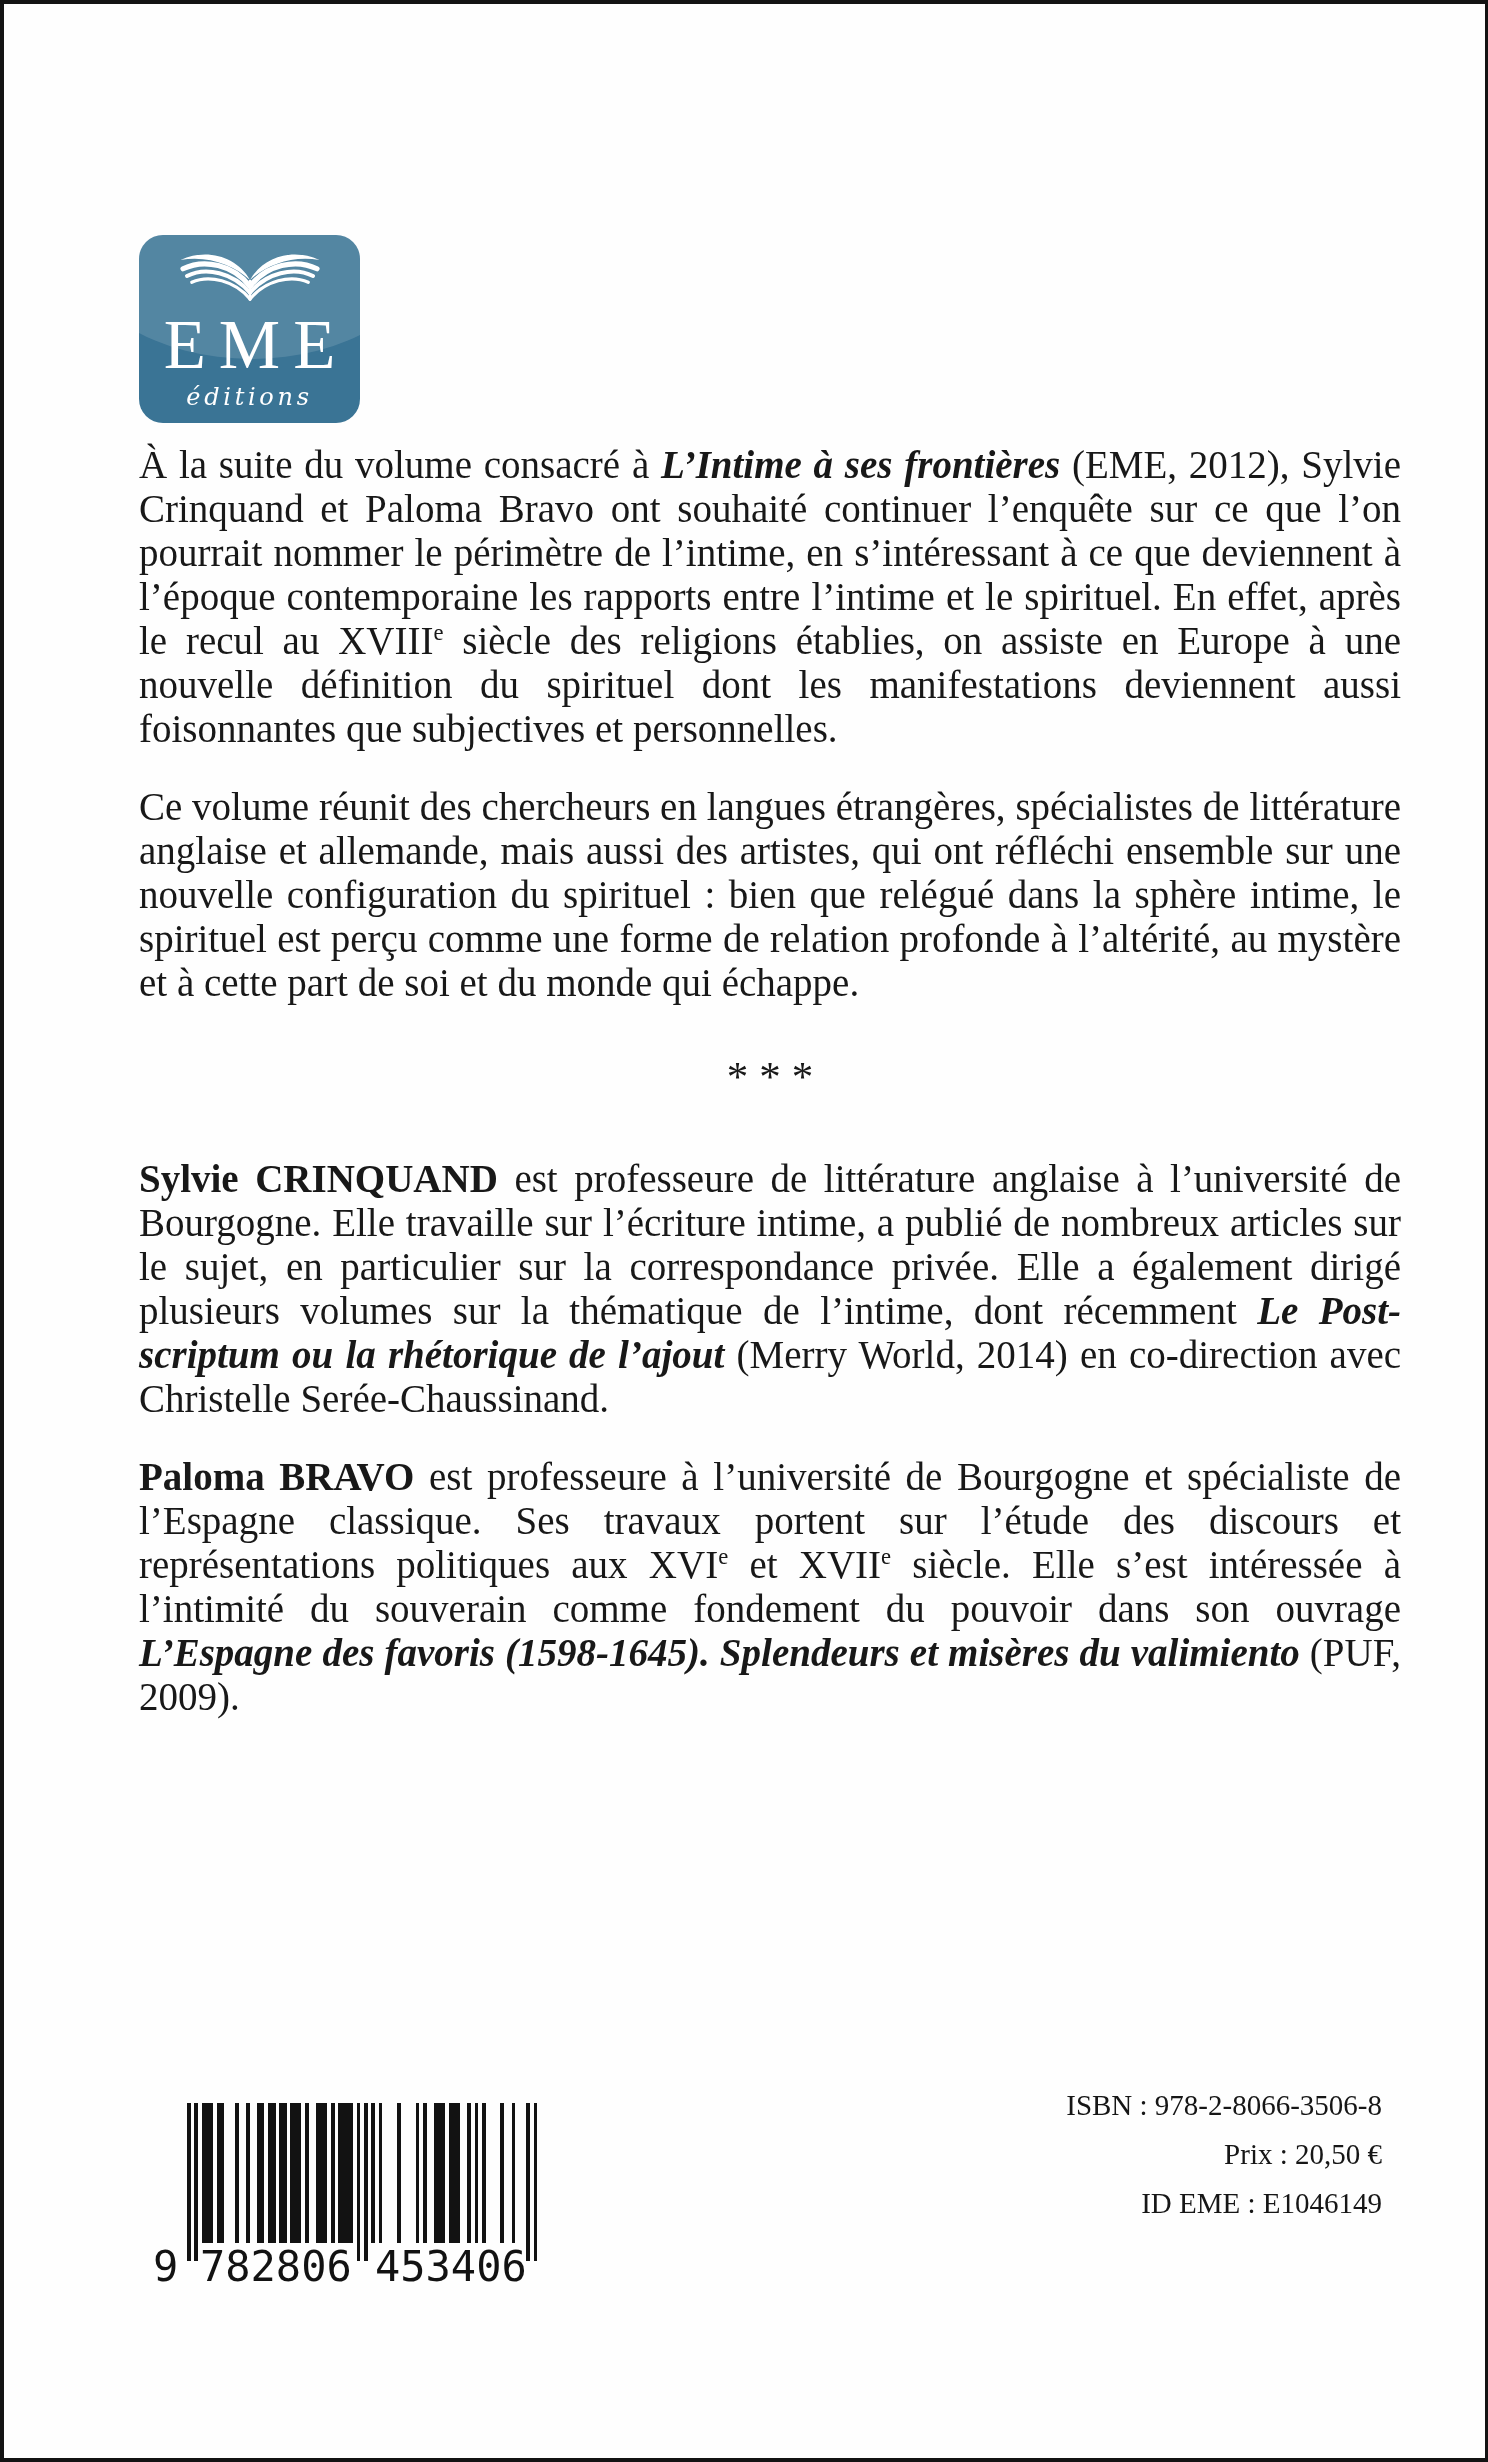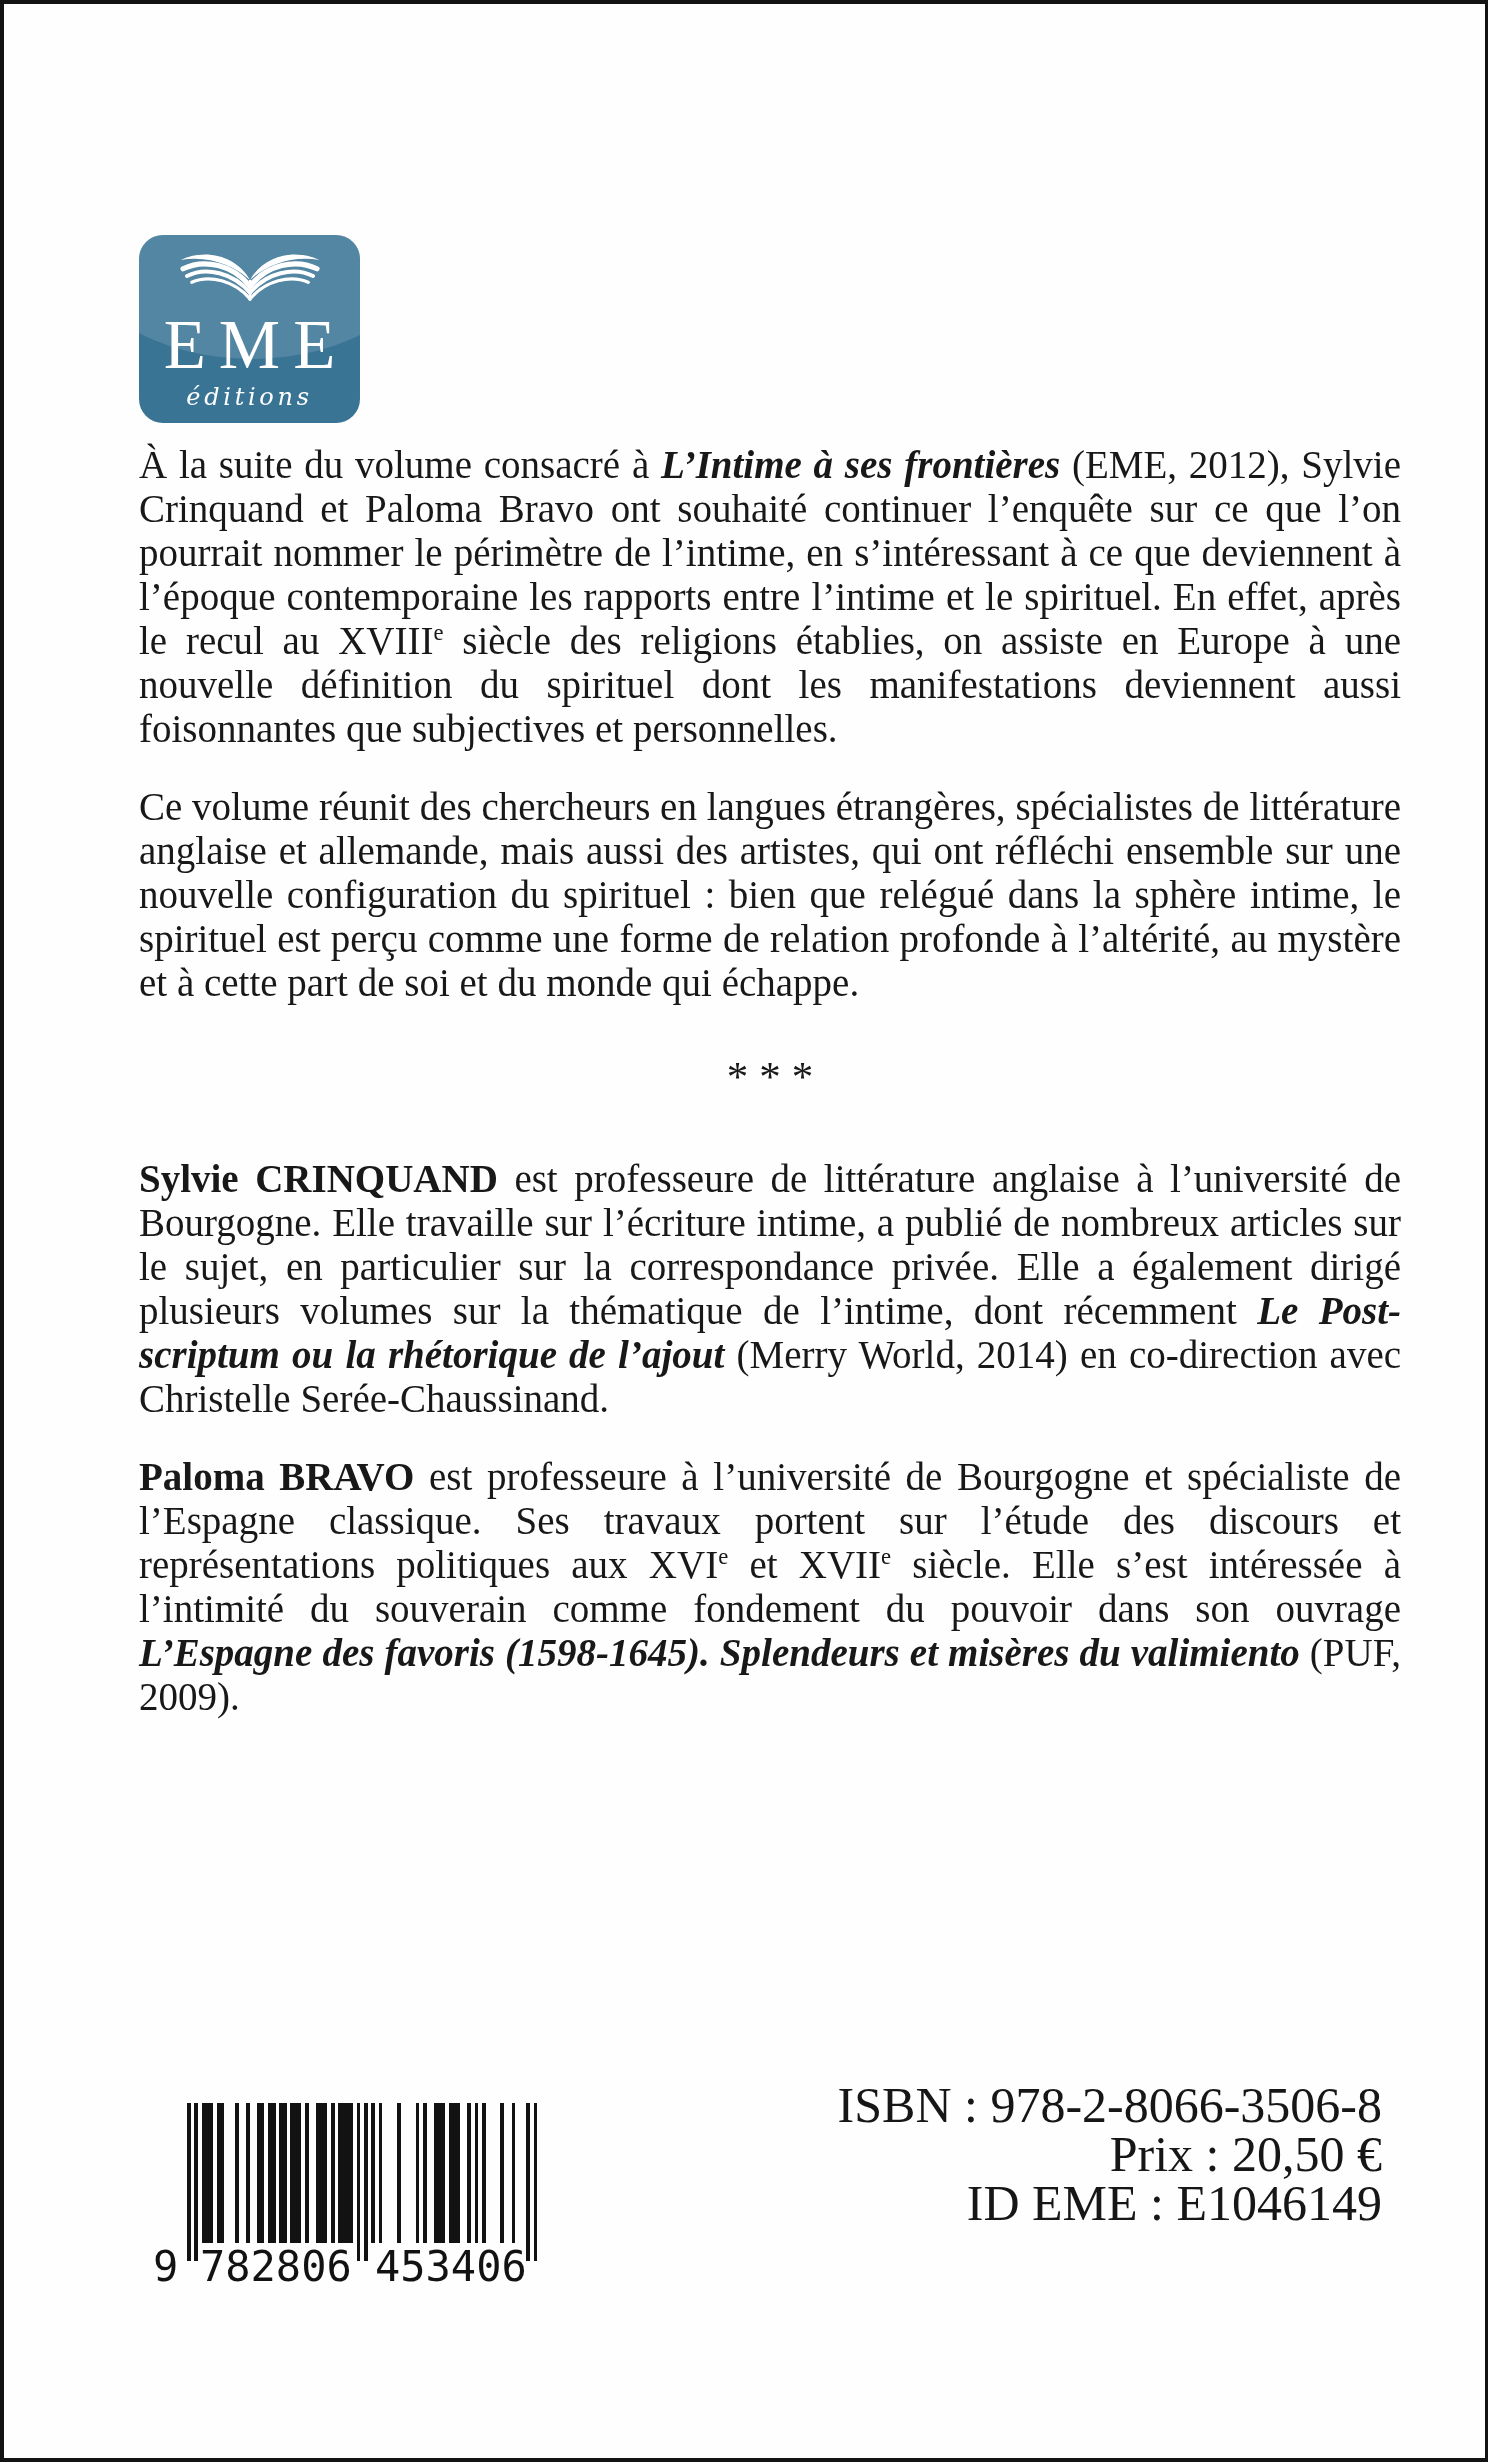--- a/index.html
+++ b/index.html
@@ -76,21 +76,21 @@
     font-family:"DejaVu Sans Mono", monospace;
     font-size:42px;line-height:47px;color:#121212;
   }
   .bc-9{position:absolute;left:-34px;top:0;}
   .bc-left{position:absolute;left:13px;top:0;}
   .bc-right{position:absolute;left:188px;top:0;}
 
   .info{
     position:absolute;right:103px;top:2077px;
     text-align:right;
-    font-size:50px;line-height:49px;
+    font-size:29px;line-height:49px;
     color:#161616;
   }
   .info div{white-space:nowrap;}
 </style>
 </head>
 <body>
 
 <div class="page">
 
   <div class="logo">

